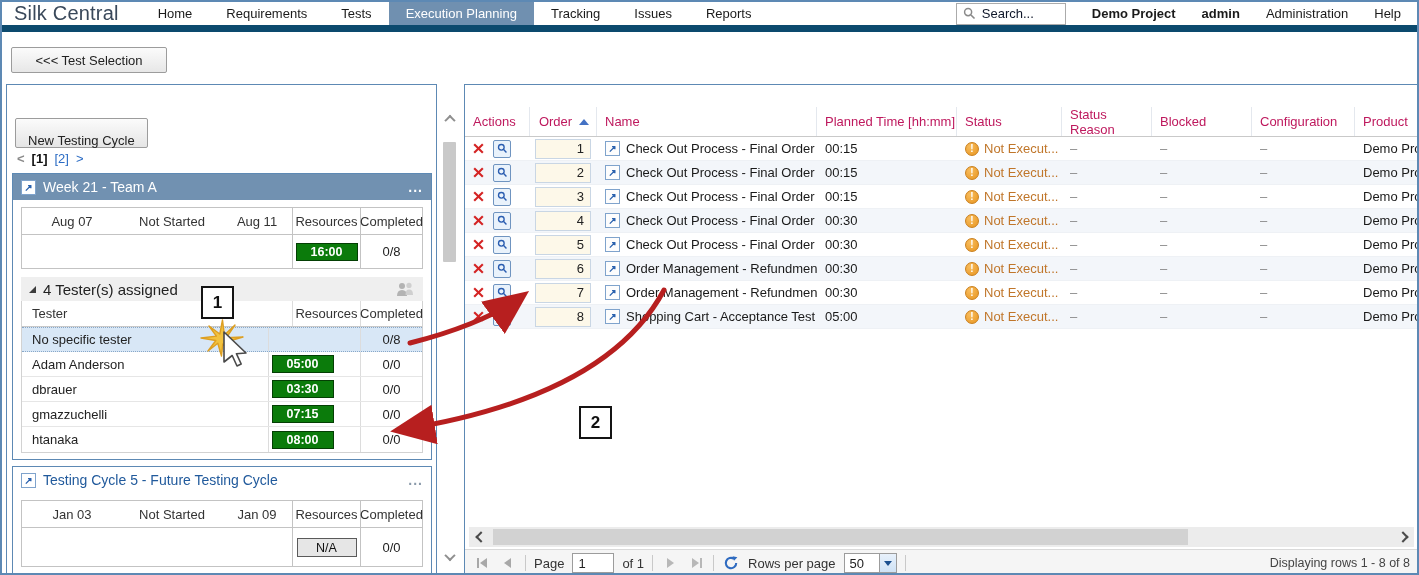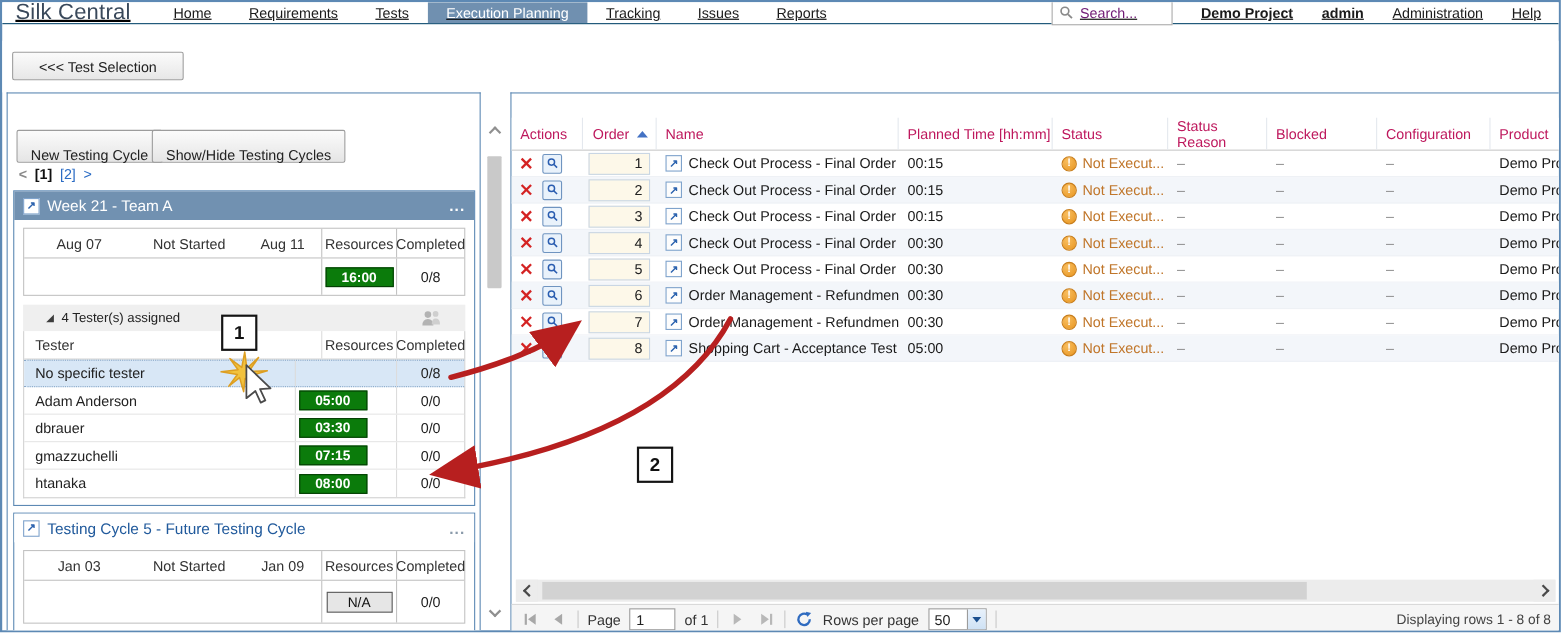--- a/index.html
+++ b/index.html
@@ -2,30 +2,30 @@
 <html><head>
 <meta charset="utf-8">
 <style>
   * { margin:0; padding:0; box-sizing:border-box; }
   html,body { background:#fff; }
   body { font-family:"Liberation Sans", sans-serif; }
   .screen { position:relative; width:1419px; height:575px; background:#fff; overflow:hidden;
             border:2px solid #5d89b4; }
 
   
-  .topnav { position:absolute; left:0; top:0; right:0; height:20px; background:#fff;
-            border-bottom:1px solid #0c4a6e; display:flex; align-items:stretch;text-decoration:underline; }
+  .topnav { position:absolute; left:0; top:0; right:0; height:30px; background:#fff;
+            border-bottom:7px solid #0c4a6e; display:flex; align-items:stretch; }
   .brand { align-self:center; font-size:20px; font-weight:300; color:#39485a; padding:0 22px 0 12px; letter-spacing:.2px; }
   .nav-items { display:flex; align-items:stretch; }
   .nav-item { display:flex; align-items:center; padding:0 17px; font-size:13px; color:#1a1a1a; cursor:pointer; }
   .nav-item.active { background:#7090b0; color:#fff; }
   .nav-right { margin-left:auto; display:flex; align-items:center; gap:26px; padding-right:16px; }
   .searchbox { display:flex; align-items:center; gap:6px; width:110px; height:22px;
                border:1px solid #ababab; background:#fff; padding:0 6px; }
-  .searchbox .ph { color:#701a75; font-size:13px;text-align:center; }
+  .searchbox .ph { color:#0f172a; font-size:13px;text-align:center; }
   .nav-link { font-size:13px; color:#1a1a1a; cursor:pointer; }
   .nav-link.bold { font-weight:bold; }
 
   
   .toolbar { position:absolute; left:0; top:35px; right:0; height:47px; background:#fff; }
   .back-btn { position:absolute; left:9px; top:10px; width:156px; height:26px; font-size:13px; color:#222;
               background:linear-gradient(#fbfbfb,#e7e7e7); border:1px solid #9c9c9c; border-radius:2px;
               font-family:"Liberation Sans", sans-serif; cursor:pointer; }
   .page-title { position:absolute; left:0; right:0; top:12px; text-align:center; font-size:14px; }
   .page-title .t-bold { font-weight:bold; color:#17375e; }
@@ -61,21 +61,21 @@
               border-bottom:1px solid #c3c3c3; font-size:13px; color:#333; text-align:center; }
   .sum-row { display:grid; grid-template-columns:100px 1fr 70px 68px 62px; height:33px; align-items:center;
              text-align:center; font-size:13px; color:#222; }
   .bL { border-left:1px solid #c3c3c3; height:100%; display:flex; align-items:center; justify-content:center; }
   .badge-green { display:inline-block; min-width:62px; height:18px; line-height:17px; background:#0b7b0b;
                  border:1px solid #043f04; color:#fff; font-weight:bold; font-size:12.5px; text-align:center; }
   .badge-na { display:inline-block; min-width:60px; height:19px; line-height:18px; background:#e6e6e6;
               border:1px solid #5a5a5a; color:#111; font-size:12.5px; text-align:center; }
 
   .testers-bar { margin-top:8px; height:24px; background:#efefef; display:flex; align-items:center;
-                 gap:7px; padding:0 21px; font-size:12px; color:#222; }
+                 gap:7px; padding:0 8px; font-size:15px; color:#222; }
   .tri-exp { width:0; height:0; border-left:7px solid transparent; border-bottom:7px solid #3c3c3c; }
   .people { margin-left:auto; }
   .t-table { border:1px solid #d2d2d2; border-top:none; }
   .t-head, .t-row { display:grid; grid-template-columns:1fr 68px 62px; height:25px; align-items:center; font-size:13px; }
   .t-head { height:26px; color:#333; border-bottom:1px solid #c9c9c9; }
   .t-head .lbl { padding-left:10px; }
   .t-row { color:#222; border-bottom:1px solid #e6e6e6;gap:24px; }
   .t-row:last-child { border-bottom:none; }
   .t-row .lbl { padding-left:10px; }
   .t-row.sel { background:#d8e7f6; border-top:1px dotted #89a8c8; border-bottom:1px dotted #89a8c8; }
@@ -180,21 +180,20 @@
     </div>
   </div>
 
   <div class="toolbar">
     <button class="back-btn">&lt;&lt;&lt; Test Selection</button>
   </div>
 
   <div class="left-panel">
 
     <button class="lp-btn" style="left:8px; top:33px;">New Testing Cycle</button>
-    <button class="lp-btn" style="left:131px; top:33px;">Show/Hide Testing Cycles</button>
 
     <div class="cycles-pager">
       <span class="pg-prev">&lt;</span>
       <span class="pg-cur">[1]</span>
       <span class="pg-link">[2]</span>
       <span class="pg-next">&gt;</span>
     </div>
 
     <div class="cycle-card" style="top:88px;">
       <div class="cc-head sel">

